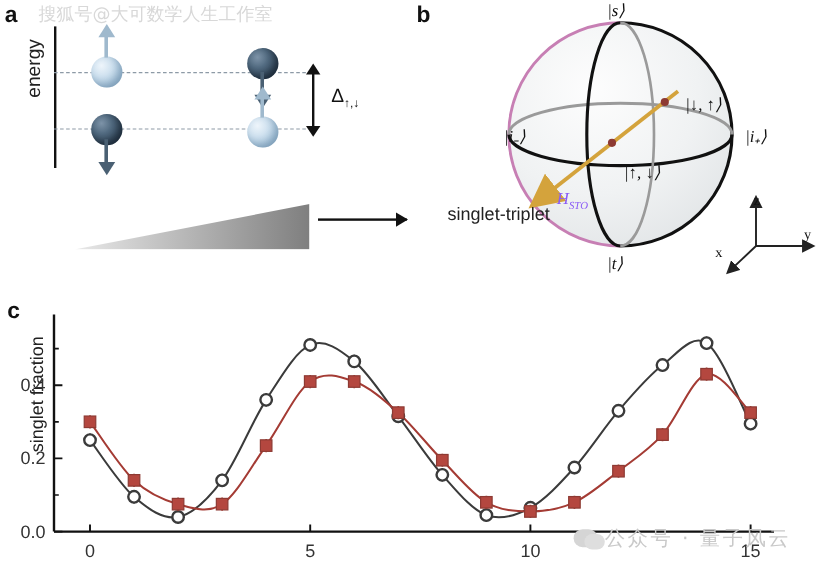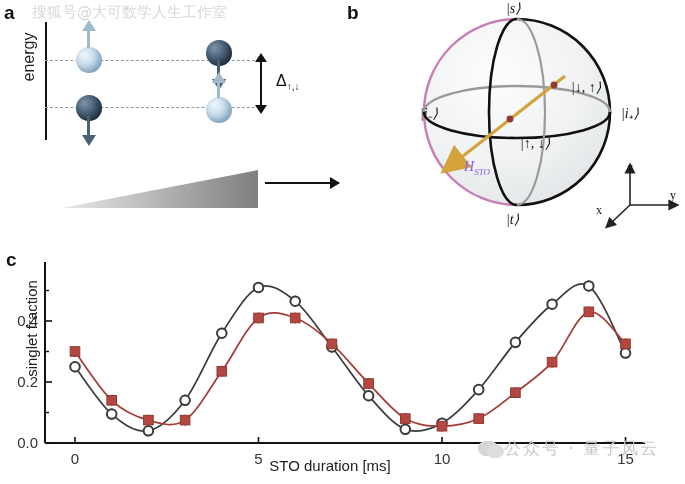--- a/index.html
+++ b/index.html
@@ -184,28 +184,28 @@
     <span class="ket" style="left:231px;top:79px;">|↓, ↑⟩</span>
     <span class="ket" style="left:180px;top:135px;">|↑, ↓⟩</span>
 
     <span class="ket" style="left:124px;top:159px;color:#8b5cf6;font-weight:normal;"><span>H</span><sub style="font-size:9px;">STO</sub></span>
 
     <span class="ket" style="left:288px;top:160px;font-style:normal;font-size:12px;">z</span>
     <span class="ket" style="left:330px;top:188px;font-style:normal;font-size:12px;">y</span>
     <span class="ket" style="left:256px;top:203px;font-style:normal;font-size:12px;">x</span>
 
     <div class="st-text">
+      <div>singlet-triplet</div>
     </div>
   </div>
 
   <div id="panel-c">
     <span class="panel-letter" id="pc" style="left:6px;top:9px;">c</span>
 
     <div class="ylab">singlet fraction</div>
-    <div class="xlab">STO duration [ms]</div>
 
     <div class="legend">
     </div>
 
     <svg id="plot-svg" width="685" height="244" viewBox="0 0 685 244" style="position:absolute;left:0;top:0;">
         <line x1="45" y1="203" x2="645" y2="203" stroke="#111" stroke-width="2"></line>
         <line x1="45" y1="203" x2="45" y2="22" stroke="#111" stroke-width="2"></line>
         <line x1="75" y1="203" x2="75" y2="197" stroke="#111" stroke-width="1.6"></line>
         <text x="75" y="224" text-anchor="middle" font-size="15" fill="#333" font-family="&quot;Liberation Sans&quot;, sans-serif">0</text>
         <line x1="258.5" y1="203" x2="258.5" y2="197" stroke="#111" stroke-width="1.6"></line>

